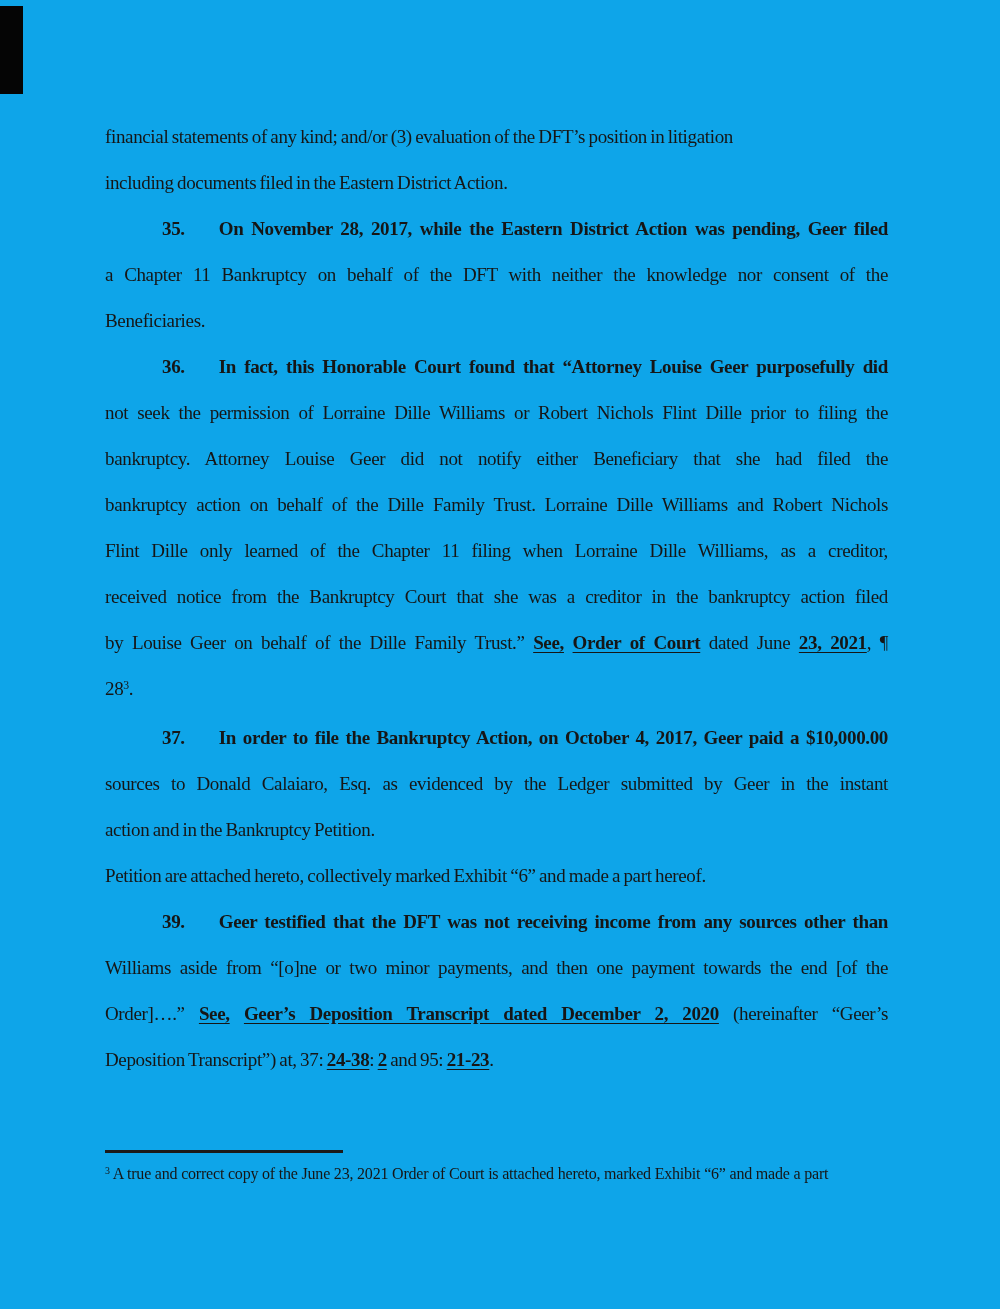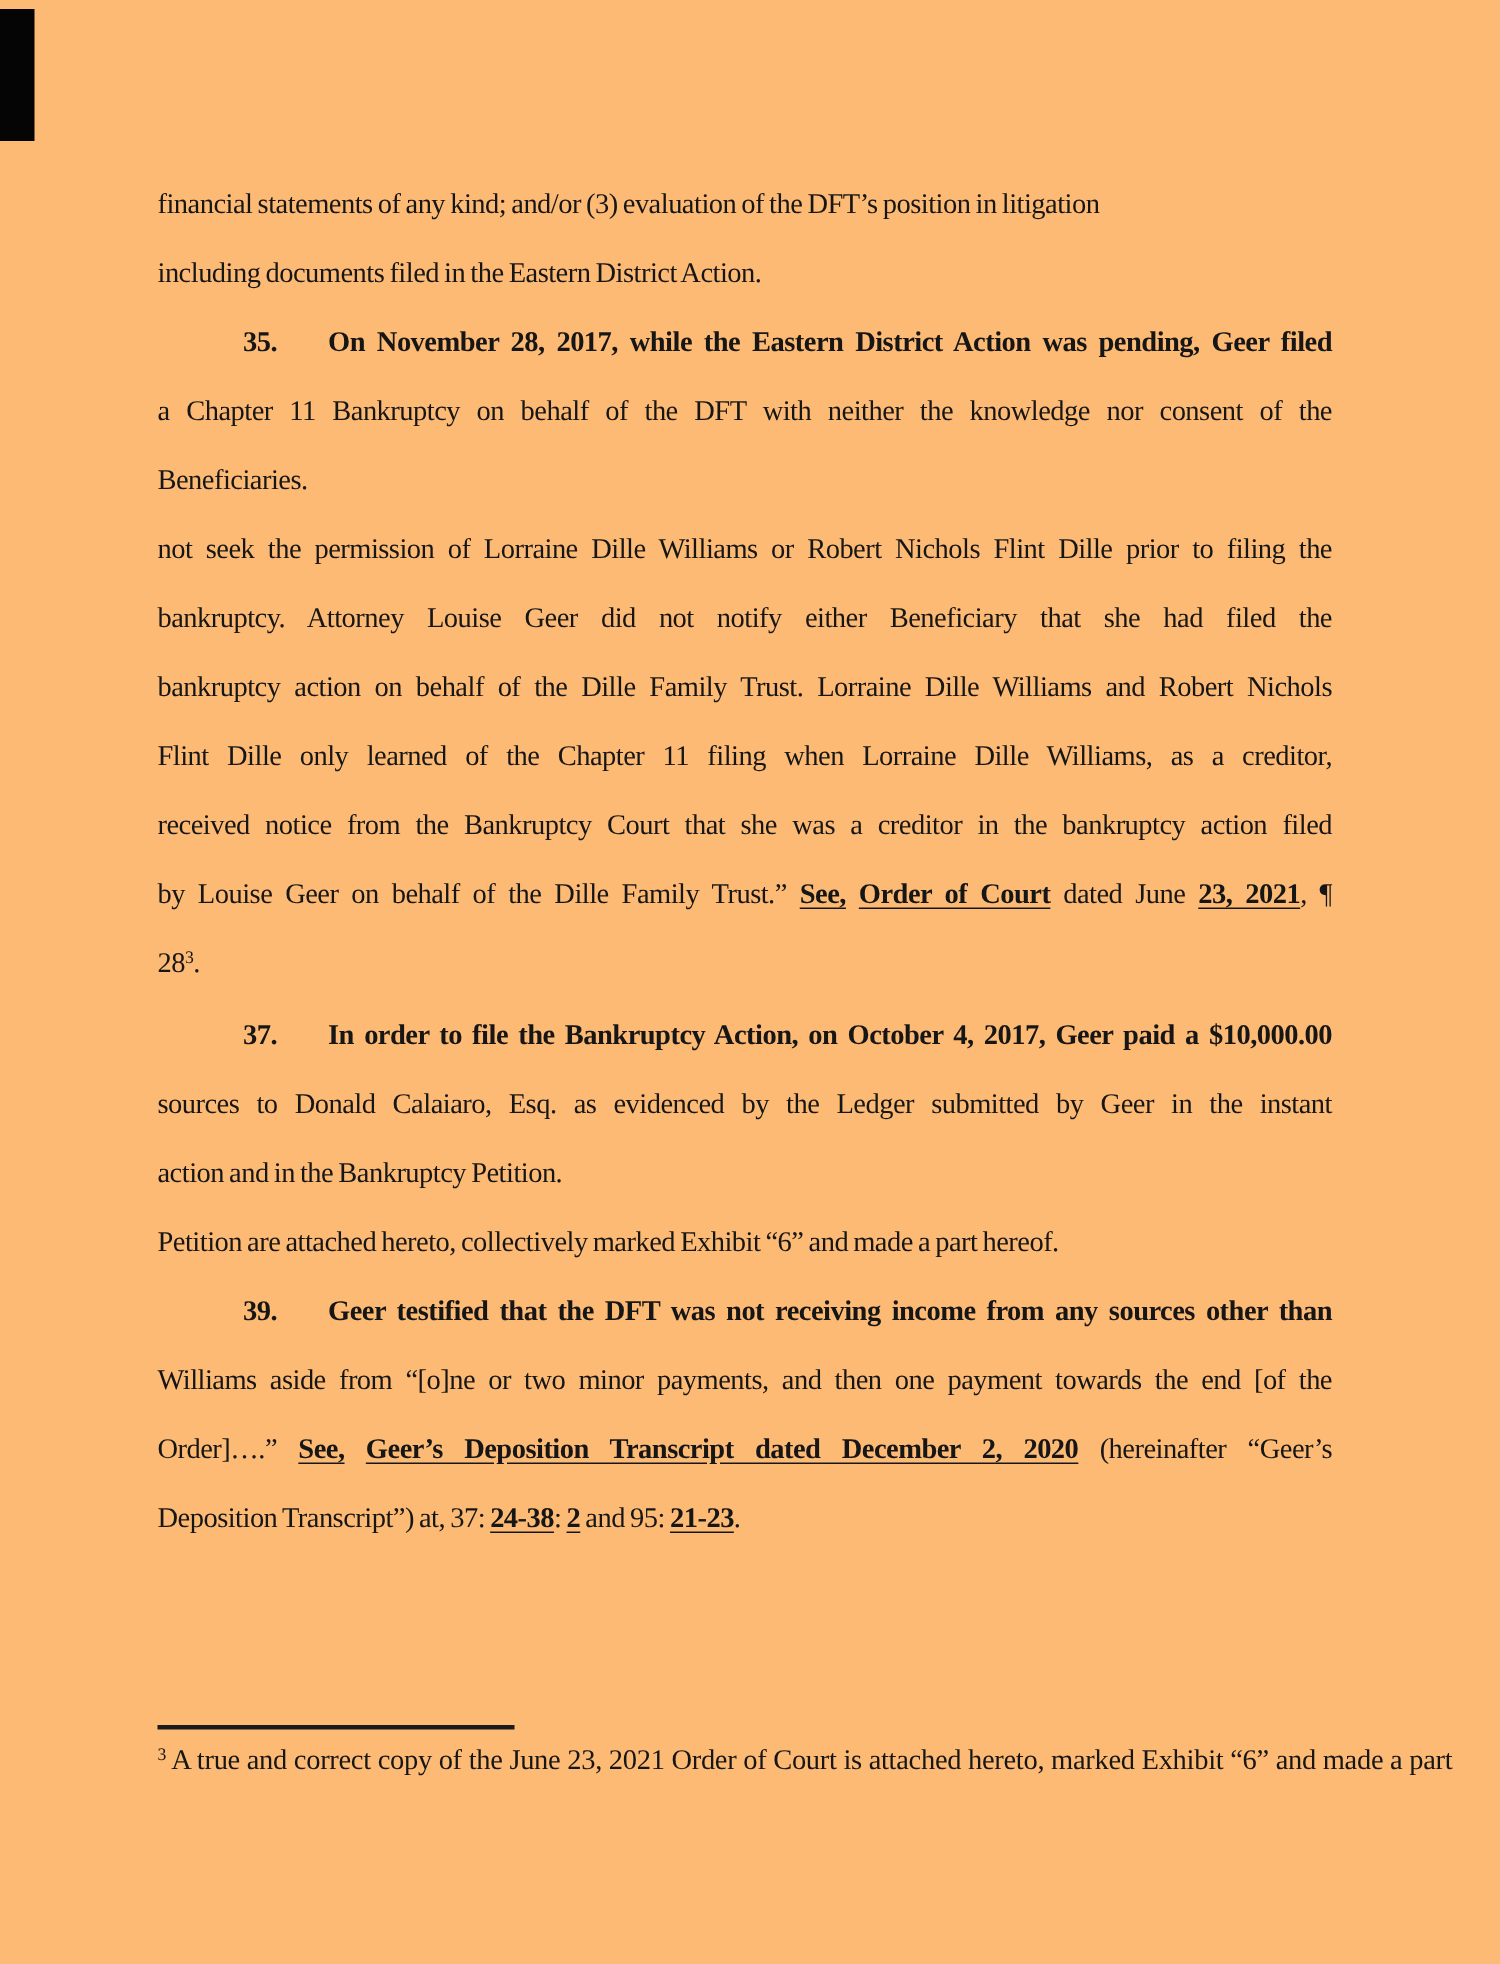--- a/index.html
+++ b/index.html
@@ -1,19 +1,19 @@
 <!DOCTYPE html>
 <html><head>
 <meta charset="utf-8">
 <style>
   html,body{margin:0;padding:0;background:#ffffff;}
   .page{
     position:relative;
     width:1000px;height:1309px;
-    background:#fdba74;
+    background:#0ea5e9;
     font-family:"Liberation Serif", serif;
     color:#161616;
     overflow:hidden;
   }
   .scan-artifact{
     position:absolute;left:0;top:6px;width:23px;height:88px;
     background:#050505;
   }
   .doc-body{
     position:absolute;left:105px;top:114px;width:783px;
@@ -25,36 +25,37 @@
   .line.indent{text-indent:57px;font-weight:bold;}
   .tab{display:inline-block;width:34px;}
   .u{text-decoration:underline;text-underline-offset:3px;font-weight:bold;}
   .sup{font-size:0.62em;position:relative;top:-0.55em;}
   .footnote-sep{
     position:absolute;left:105px;top:1150px;width:238px;height:3px;
     background:#1b1b1b;
   }
   .footnote{
     position:absolute;left:105px;top:1163px;width:800px;
-    font-size:19px;line-height:21.5px;
+    font-size:16px;line-height:21.5px;
     letter-spacing:-0.2px;
   }
   .fline{white-space:nowrap;text-align:left;}
 </style>
 </head>
 <body>
 
 <div class="page">
   <div class="scan-artifact"></div>
   <div class="doc-body" id="doc-body">
       <div class="line"><span class="">financial statements of any kind; and/or (3) evaluation of the DFT’s position in litigation</span></div>
       <div class="line"><span class="">including documents filed in the Eastern District Action.</span></div>
       <div class="line flush indent"><span class="">35.</span><span class="tab"></span><span class="">On November 28, 2017, while the Eastern District Action was pending, Geer filed</span></div>
       <div class="line flush"><span class="">a Chapter 11 Bankruptcy on behalf of the DFT with neither the knowledge nor consent of the</span></div>
       <div class="line"><span class="">Beneficiaries.</span></div>
+      <div class="line flush indent"><span class="">36.</span><span class="tab"></span><span class="">In fact, this Honorable Court found that “Attorney Louise Geer purposefully did</span></div>
       <div class="line flush"><span class="">not seek the permission of Lorraine Dille Williams or Robert Nichols Flint Dille prior to filing the</span></div>
       <div class="line flush"><span class="">bankruptcy. Attorney Louise Geer did not notify either Beneficiary that she had filed the</span></div>
       <div class="line flush"><span class="">bankruptcy action on behalf of the Dille Family Trust. Lorraine Dille Williams and Robert Nichols</span></div>
       <div class="line flush"><span class="">Flint Dille only learned of the Chapter 11 filing when Lorraine Dille Williams, as a creditor,</span></div>
       <div class="line flush"><span class="">received notice from the Bankruptcy Court that she was a creditor in the bankruptcy action filed</span></div>
       <div class="line flush"><span class="">by Louise Geer on behalf of the Dille Family Trust.” </span><span class="u">See,</span><span class=""> </span><span class="u">Order of Court</span><span class=""> dated June </span><span class="u">23, 2021</span><span class="">, ¶</span></div>
       <div class="line"><span class="">28</span><span class="sup">3</span><span class="">.</span></div>
       <div class="line flush indent"><span class="">37.</span><span class="tab"></span><span class="">In order to file the Bankruptcy Action, on October 4, 2017, Geer paid a $10,000.00</span></div>
       <div class="line flush"><span class="">sources to Donald Calaiaro, Esq. as evidenced by the Ledger submitted by Geer in the instant</span></div>
       <div class="line"><span class="">action and in the Bankruptcy Petition.</span></div>

